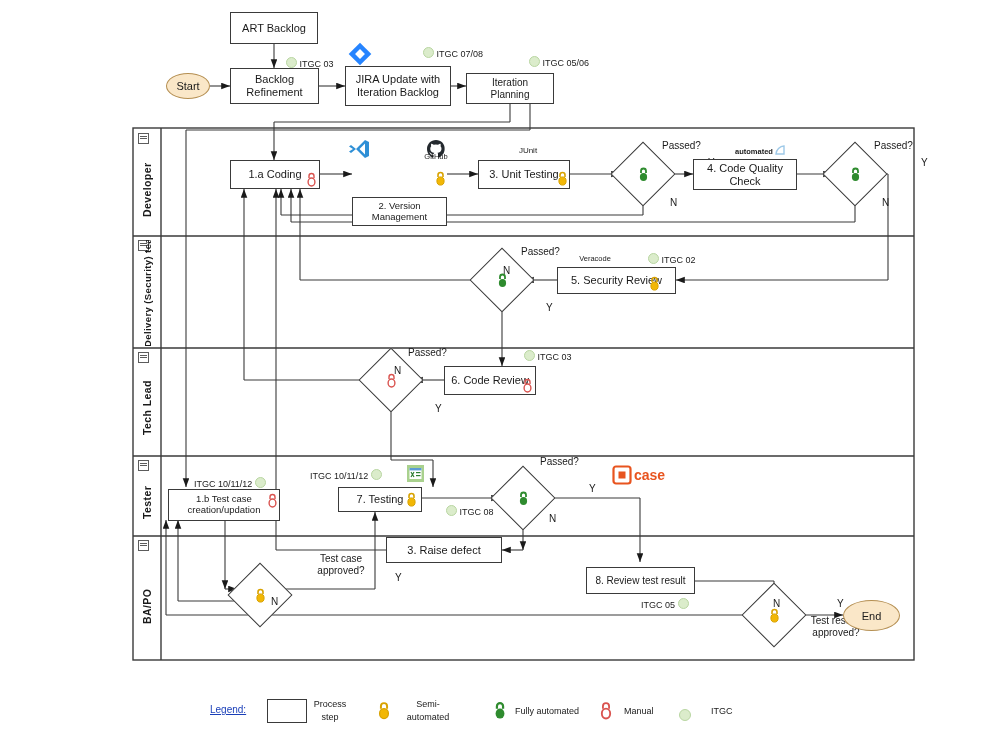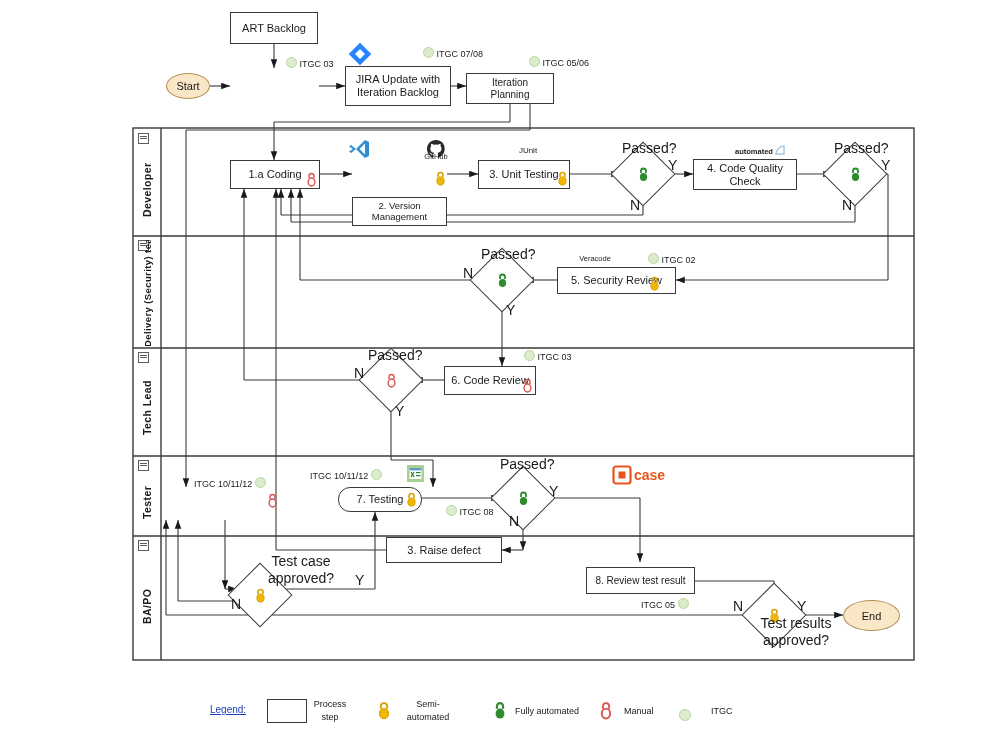--- a/index.html
+++ b/index.html
@@ -22,21 +22,21 @@
 
   .lane-title{position:absolute;font-size:10.5px;font-weight:bold;color:#1a1a1a;
               writing-mode:vertical-rl;transform:rotate(180deg);
               display:flex;align-items:center;justify-content:center;letter-spacing:.4px;
               white-space:nowrap;overflow:hidden;}
   .lane-handle{position:absolute;width:9px;height:9px;border:1px solid #5c5c5c;background:#fff;}
   .lane-handle:after{content:"";display:block;margin:2px 1px;height:1px;
               border-top:1px solid #5c5c5c;border-bottom:1px solid #5c5c5c;}
 
   .ann{position:absolute;font-size:9px;color:#1a1a1a;white-space:nowrap;}
-  .edge-lbl{position:absolute;font-size:14px;color:#1a1a1a;}
+  .edge-lbl{position:absolute;font-size:10px;color:#1a1a1a;margin-left:40px;}
   .node-cap{position:absolute;font-size:7.5px;color:#1a1a1a;white-space:nowrap;text-align:center;}
 
   .itgc-dot{display:inline-block;width:9px;height:9px;border-radius:50%;
             background:#dbeccb;border:1px solid #b9d6a2;vertical-align:-1px;}
 
   .legend{position:absolute;font-size:9px;color:#1a1a1a;}
   .legend-title{position:absolute;font-size:10px;color:#1a3fb8;text-decoration:underline;}
   .legend-box{position:absolute;width:38px;height:22px;border:1px solid #3a3a3a;background:#fff;}
 
   .icon{position:absolute;}
@@ -163,20 +163,23 @@
   <div class="lane-title" style="left:133px;top:556px;width:28px;height:100px;">BA/PO</div>
 
   <div class="node" style="left:230px;top:12px;width:88px;height:32px;">
     <span class="lbl">ART Backlog</span>
   </div>
 
   <div class="term" style="left:166px;top:73px;width:44px;height:26px;">
     <span>Start</span>
   </div>
 
+  <div class="node" style="left:230px;top:68px;width:89px;height:36px;">
+    <span class="lbl">Backlog Refinement</span>
+  </div>
 
   <div class="node" style="left:345px;top:66px;width:106px;height:40px;">
     <span class="lbl">JIRA Update with Iteration Backlog</span>
   </div>
 
   <div class="node" style="left:466px;top:73px;width:88px;height:31px;">
     <span class="lbl" style="font-size:10px;">Iteration Planning</span>
   </div>
 
   <div class="icon" style="left:346px;top:40px;">
@@ -321,32 +324,35 @@
   <div class="dmk" style="left:384px;top:372px;width:14px;height:16px;">
     <svg width="13" height="15" viewBox="0 0 13 15">
         <path d="M4,6 L4,4 a2.5,2.5 0 0 1 5,0 L9,6" fill="none" stroke="#d9534f" stroke-width="1.4"></path>
         <ellipse cx="6.5" cy="10" rx="3.4" ry="4" fill="none" stroke="#d9534f" stroke-width="1.4"></ellipse>
       </svg>
   </div>
   <div class="edge-lbl" style="left:368px;top:347px;">Passed?</div>
   <div class="edge-lbl" style="left:354px;top:365px;">N</div>
   <div class="edge-lbl" style="left:395px;top:403px;">Y</div>
 
+  <div class="node" style="left:168px;top:489px;width:112px;height:32px;">
+    <span class="lbl" style="font-size:9.5px;">1.b Test case creation/updation</span>
+  </div>
   <div class="ico-lock" style="left:266px;top:493px;">
     <svg width="13" height="15" viewBox="0 0 13 15">
         <path d="M4,6 L4,4 a2.5,2.5 0 0 1 5,0 L9,6" fill="none" stroke="#d9534f" stroke-width="1.4"></path>
         <ellipse cx="6.5" cy="10" rx="3.4" ry="4" fill="none" stroke="#d9534f" stroke-width="1.4"></ellipse>
       </svg>
   </div>
   <div class="ann" style="left:194px;top:477px;">
     <span>ITGC 10/11/12</span>
     <span class="itgc-dot"></span>
   </div>
 
-  <div class="node" style="left:338px;top:487px;width:84px;height:25px;border-radius:12px;">
+  <div class="node" style="left:338px;top:487px;width:84px;height:25px;">
     <span class="lbl">7. Testing</span>
   </div>
   <div class="ico-lock" style="left:405px;top:492px;">
     <svg width="13" height="15" viewBox="0 0 13 15">
         <path d="M4,6 L4,4 a2.5,2.5 0 0 1 5,0 L9,6" fill="none" stroke="#d8a200" stroke-width="1.6"></path>
         <ellipse cx="6.5" cy="10" rx="3.6" ry="4.1" fill="#f2b705" stroke="#d8a200" stroke-width="1"></ellipse>
       </svg>
   </div>
   <div class="ann" style="left:310px;top:469px;">
     <span>ITGC 10/11/12</span>

